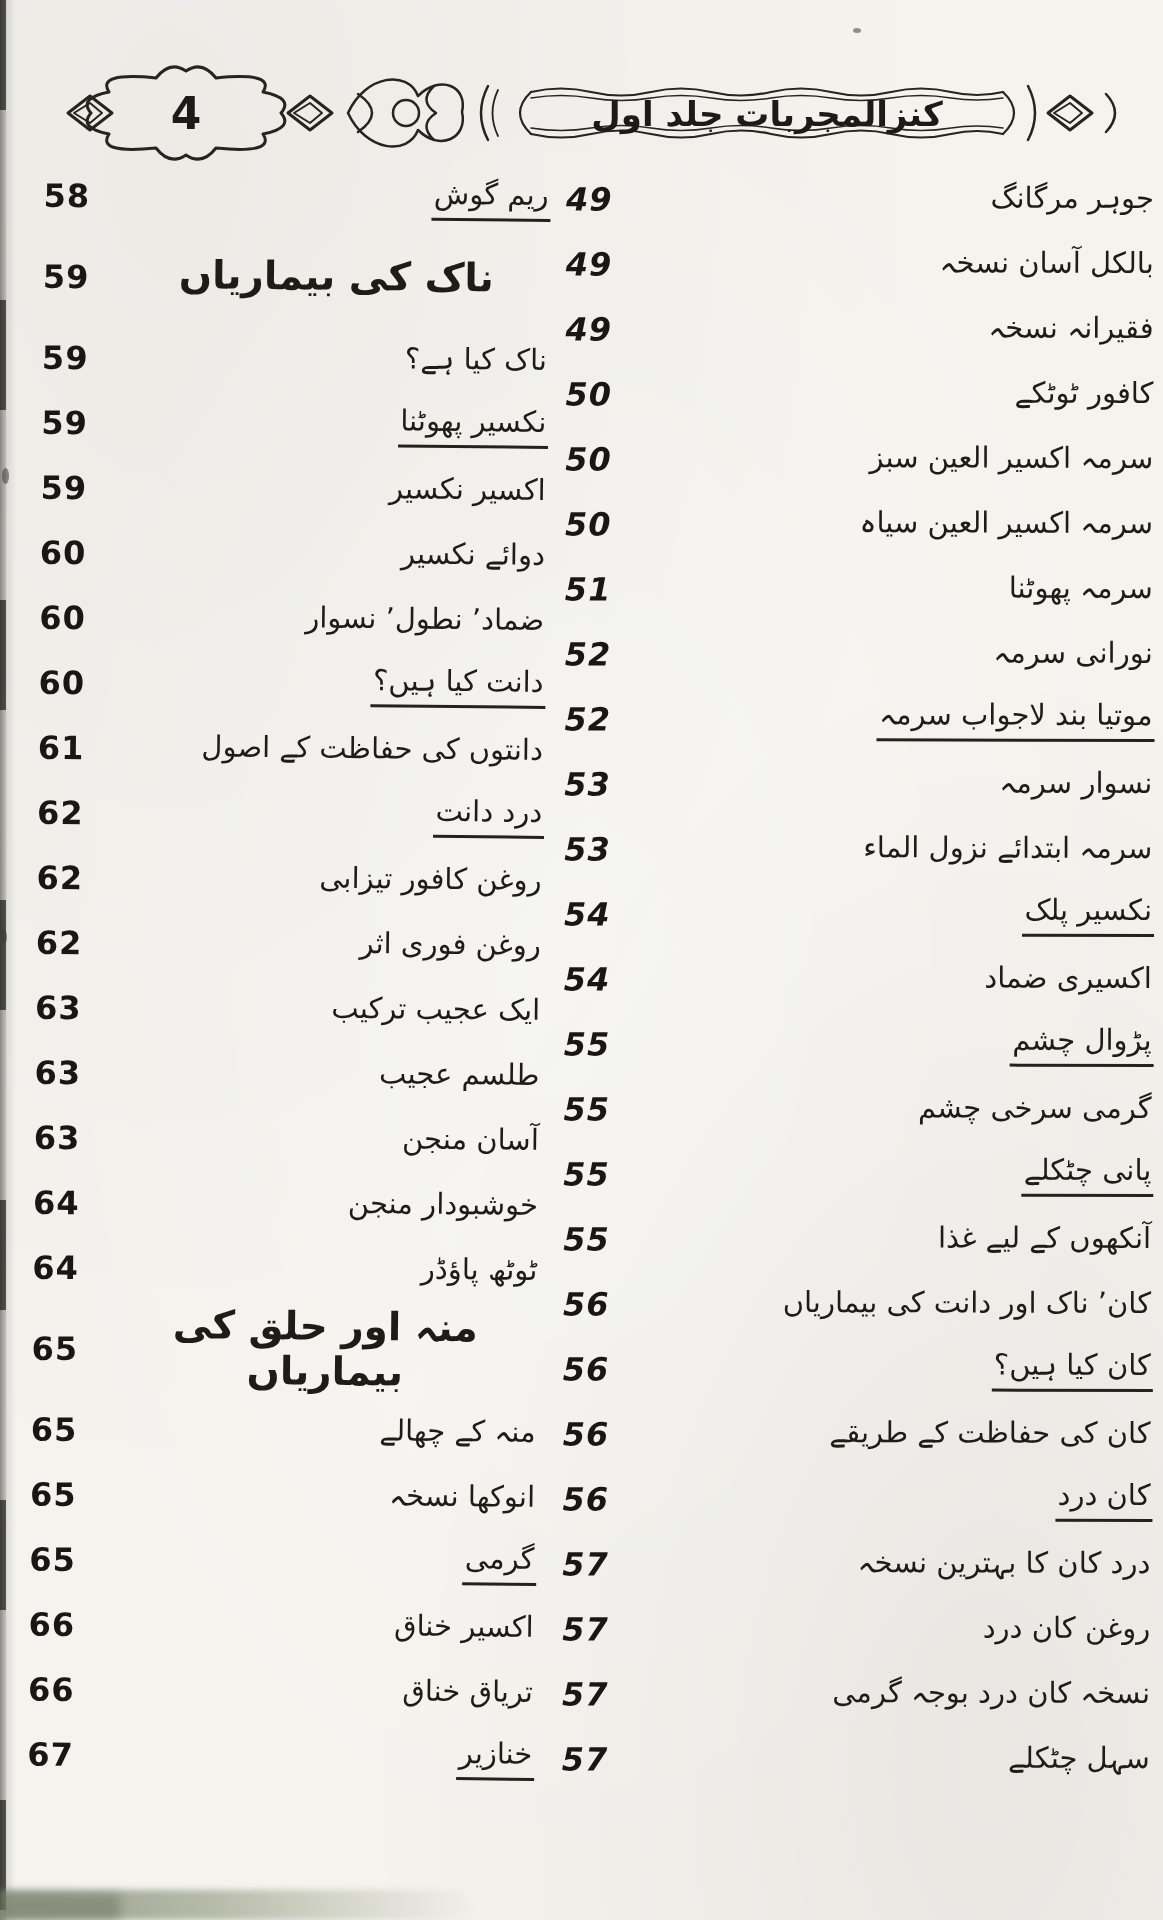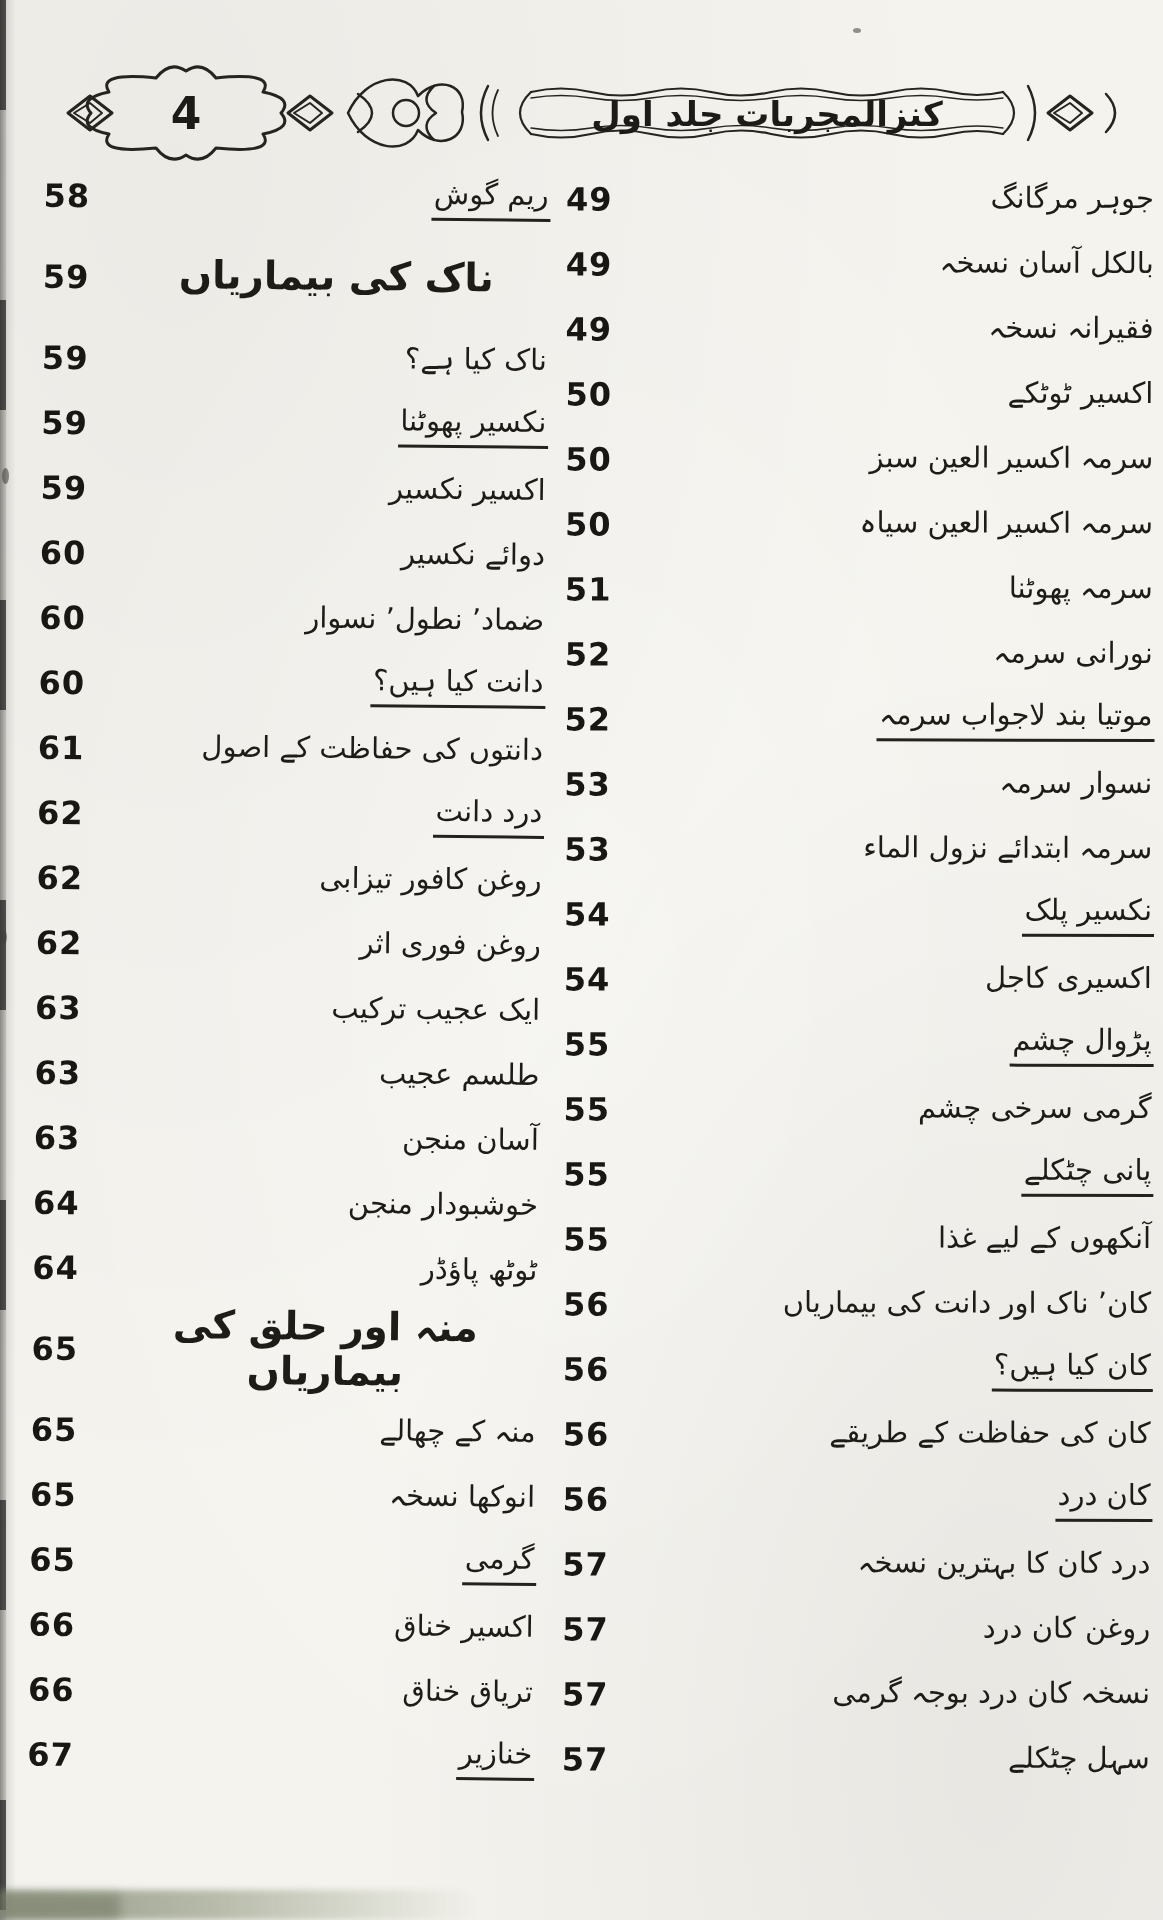--- a/index.html
+++ b/index.html
@@ -31,21 +31,21 @@
   .header{position:absolute;top:56px;left:36px;}
   svg text{font-family:"DejaVu Sans", sans-serif;}
 
   .col{position:absolute;top:168px;}
   .col-right{left:556px;width:600px;transform:rotate(.15deg);transform-origin:top right;}
   .col-left{left:24px;width:527px;transform:rotate(.6deg);transform-origin:top right;}
   .row{display:flex;align-items:center;height:65px;}
   .col-left .row.heading{height:97px;}
   .num{width:80px;font-size:32px;font-weight:bold;color:#181714;letter-spacing:1px;}
   .col-left .num{padding-left:20px;}
-  .col-right .num{padding-left:10px;}
+  .col-right .num{padding-left:10px;font-style:italic;}
   .title{flex:1;text-align:right;direction:rtl;unicode-bidi:embed;
     font-size:29px;color:#1e1c16;line-height:1.15;}
   .title .txt{display:inline-block;padding:0 2px 4px 2px;}
   .title .txt.u{border-bottom:3px solid #24221c;padding-bottom:7px;}
   .row.heading .title{text-align:center;}
   .row.heading .title .txt{font-size:39px;font-weight:bold;letter-spacing:0;}
   
   .row:nth-child(5n+2) .title .txt{margin-left:12px;}
   .row:nth-child(7n+4) .title .txt{margin-left:26px;}
   .row:nth-child(11n+6) .title .txt{margin-left:8px;}
@@ -111,21 +111,21 @@
         <div class="row">
           <span class="num">49</span>
           <span class="title"><span class="txt">بالکل آسان نسخہ</span></span>
         </div>
         <div class="row">
           <span class="num">49</span>
           <span class="title"><span class="txt">فقیرانہ نسخہ</span></span>
         </div>
         <div class="row">
           <span class="num">50</span>
-          <span class="title"><span class="txt">اکسیر ٹوٹکے</span></span>
+          <span class="title"><span class="txt">کافور ٹوٹکے</span></span>
         </div>
         <div class="row">
           <span class="num">50</span>
           <span class="title"><span class="txt">سرمہ اکسیر العین سبز</span></span>
         </div>
         <div class="row">
           <span class="num">50</span>
           <span class="title"><span class="txt">سرمہ اکسیر العین سیاہ</span></span>
         </div>
         <div class="row">
@@ -147,21 +147,21 @@
         <div class="row">
           <span class="num">53</span>
           <span class="title"><span class="txt">سرمہ ابتدائے نزول الماء</span></span>
         </div>
         <div class="row">
           <span class="num">54</span>
           <span class="title"><span class="txt u">نکسیر پلک</span></span>
         </div>
         <div class="row">
           <span class="num">54</span>
-          <span class="title"><span class="txt">اکسیری کاجل</span></span>
+          <span class="title"><span class="txt">اکسیری ضماد</span></span>
         </div>
         <div class="row">
           <span class="num">55</span>
           <span class="title"><span class="txt u">پڑوال چشم</span></span>
         </div>
         <div class="row">
           <span class="num">55</span>
           <span class="title"><span class="txt">گرمی سرخی چشم</span></span>
         </div>
         <div class="row">

